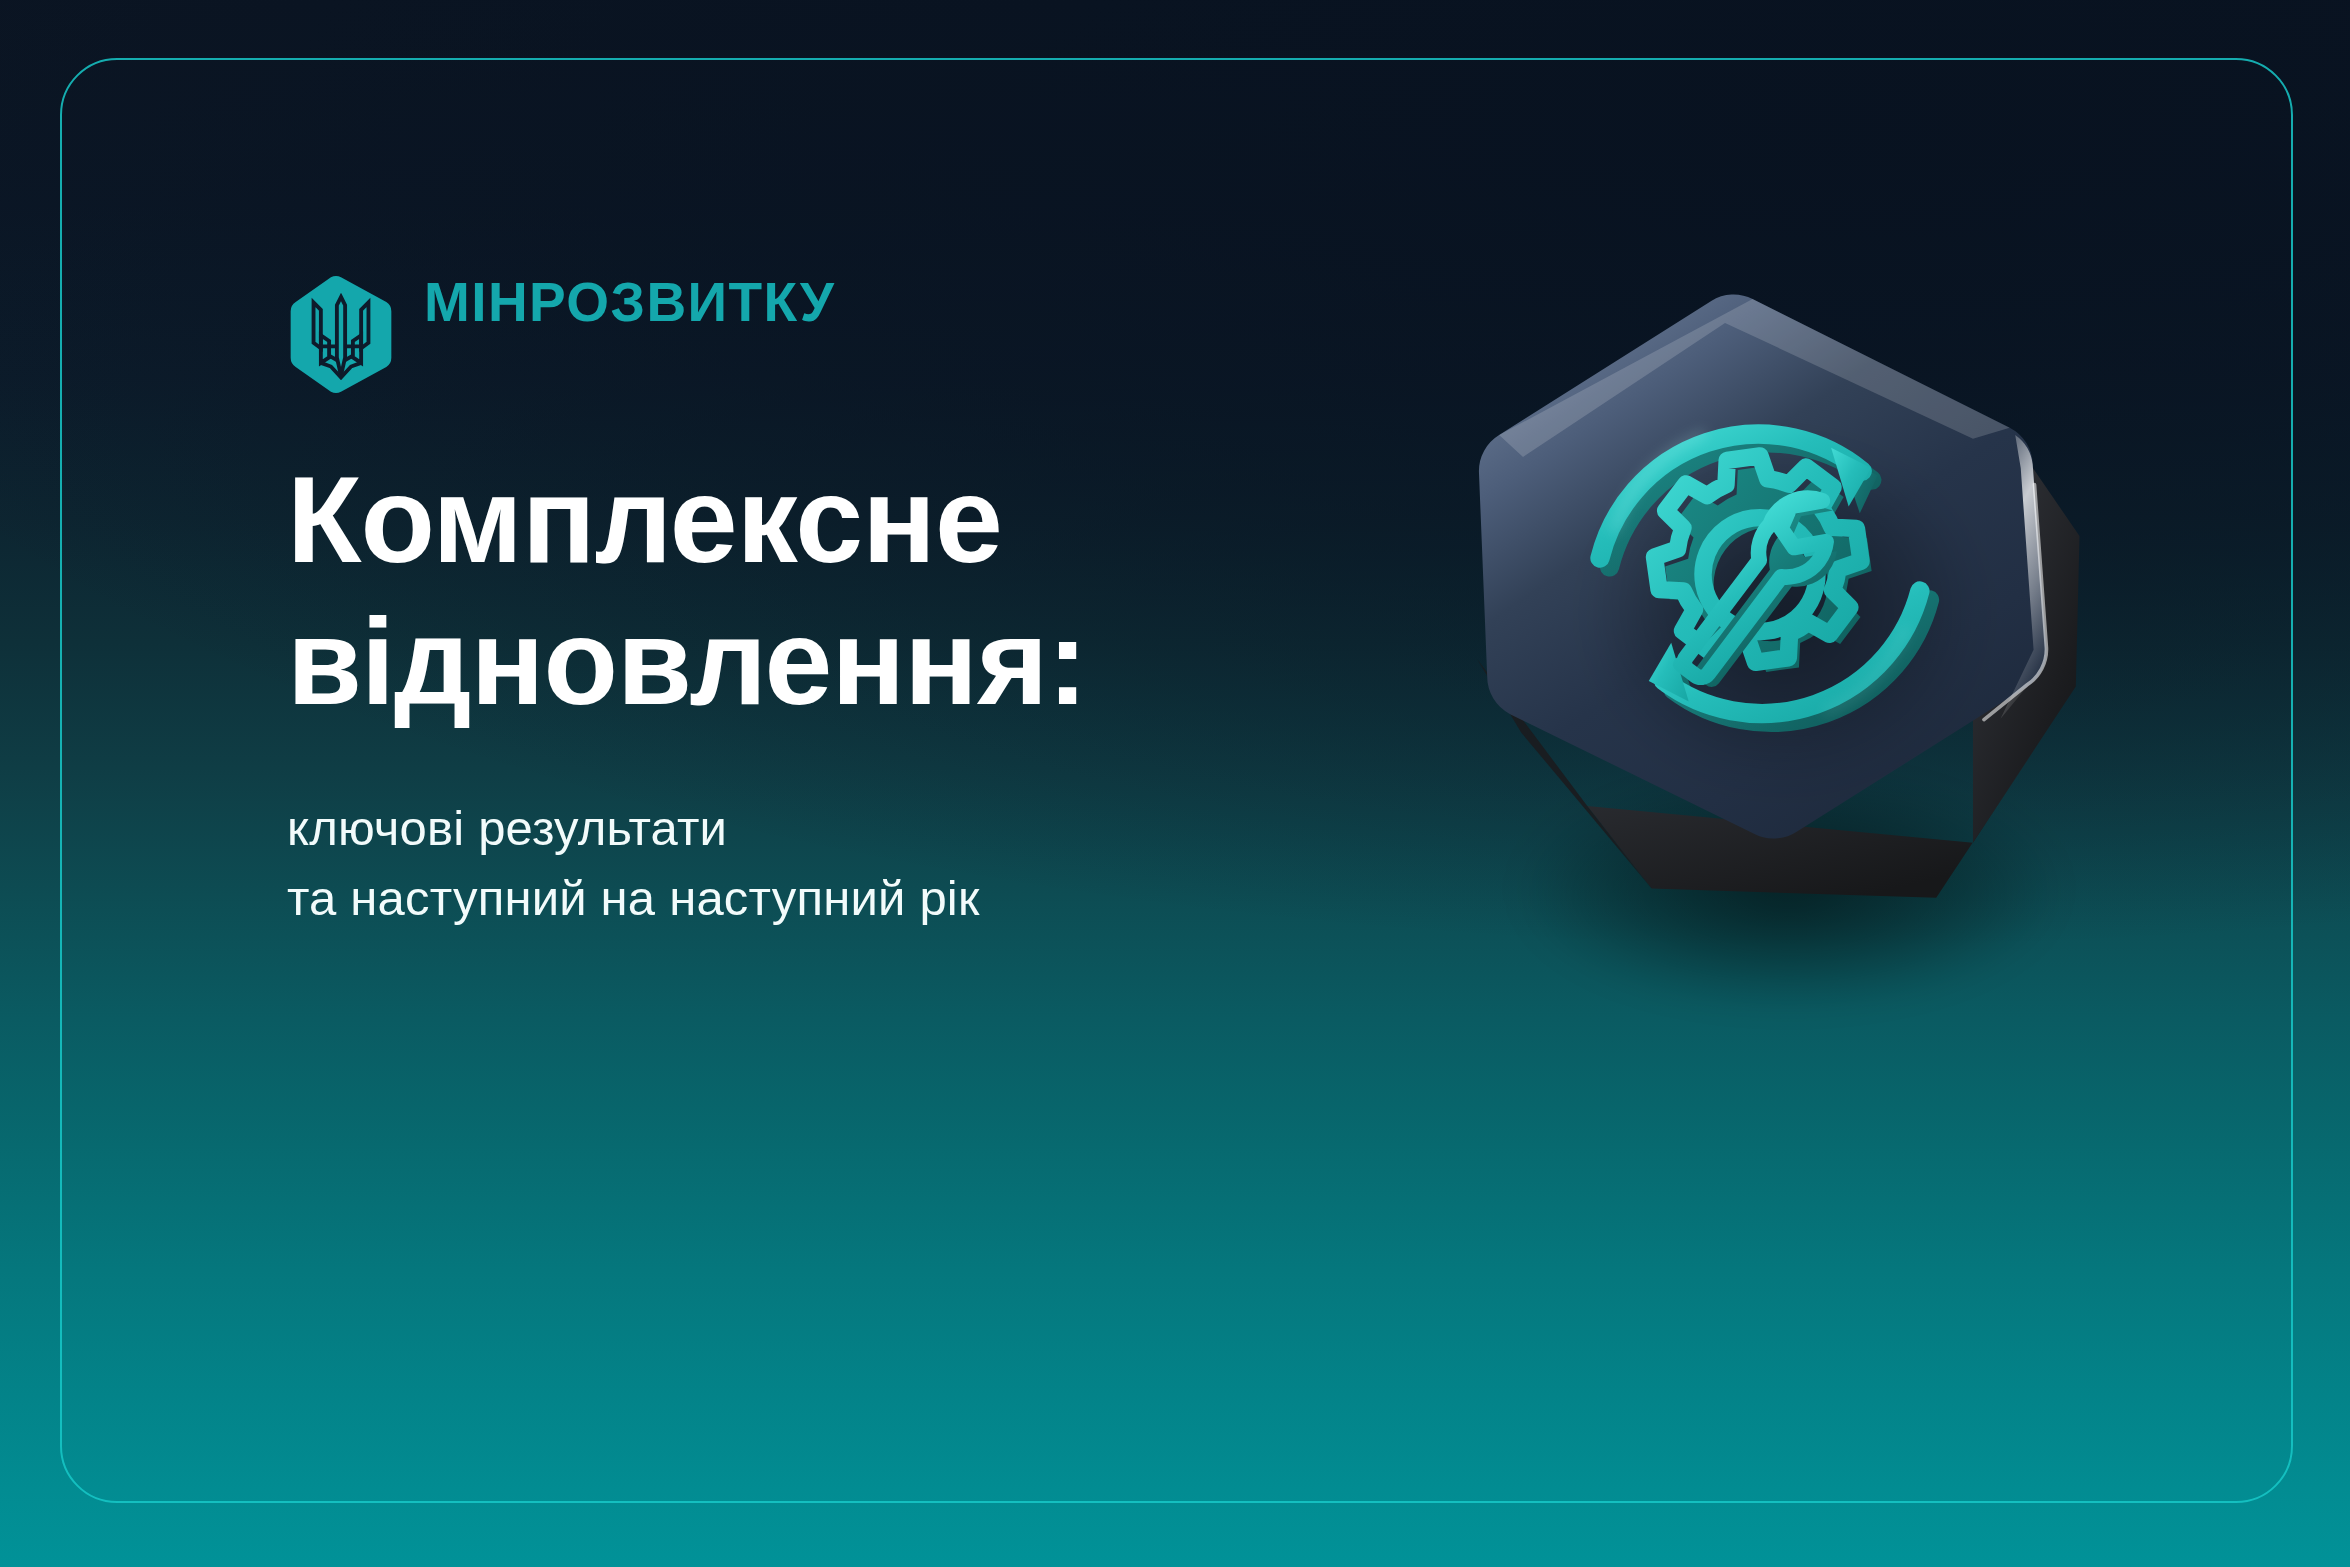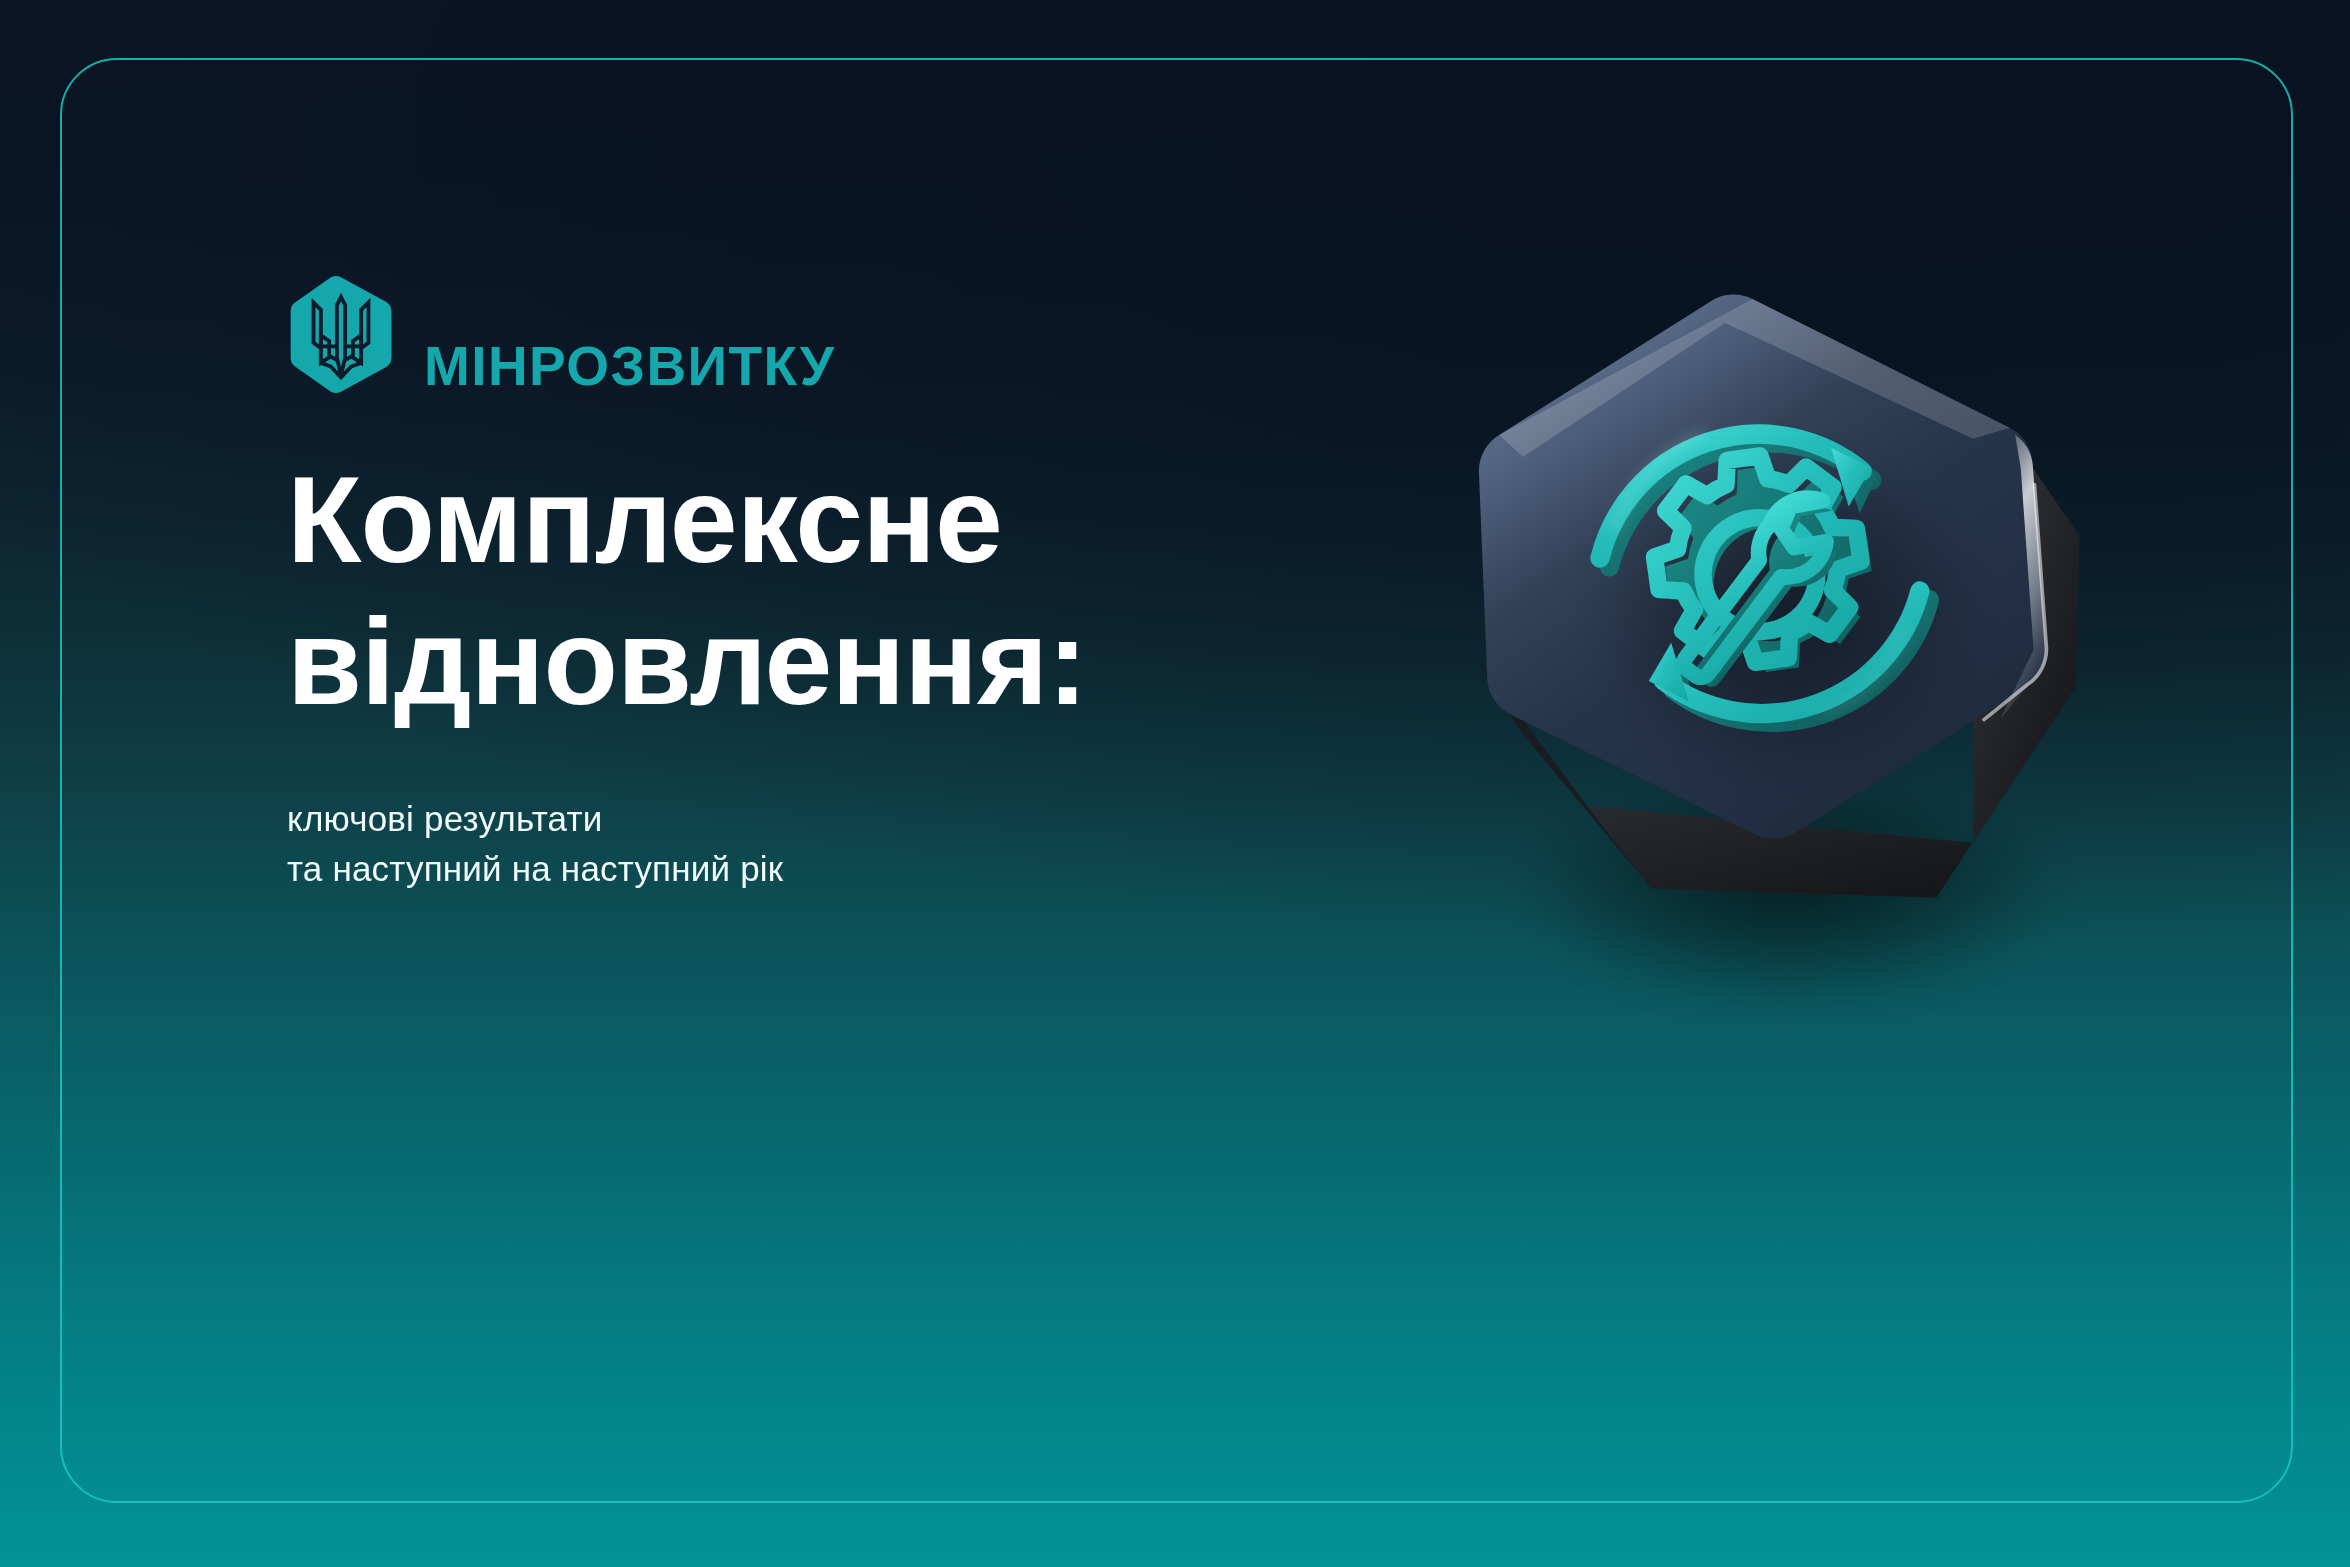--- a/index.html
+++ b/index.html
@@ -46,21 +46,21 @@
     box-sizing: border-box;
     pointer-events: none;
   }
 
   
   #brand {
     position: absolute;
     left: 287px;
     top: 275px;
     display: flex;
-    align-items: flex-end;
+    align-items: flex-start;
     gap: 29px;
   }
   #brand-mark { width: 108px; height: 119px; display: block; flex: none; }
   #brand-word {
     color: #14A7AC;
     font-size: 55px;
     font-weight: 700;
     letter-spacing: 1.4px;
     line-height: 1;
     white-space: nowrap;
@@ -82,21 +82,21 @@
     white-space: nowrap;
   }
   #subtitle {
     position: absolute;
     left: 287px;
     top: 794px;
     width: 1120px;
   }
   .sub-line {
     color: #f2fbfb;
-    font-size: 35px;
+    font-size: 49px;
     font-weight: 400;
     line-height: 1.42;
     letter-spacing: 0.2px;
     white-space: nowrap;
   }
 
   
   #badge {
     position: absolute;
     left: 1422px;

